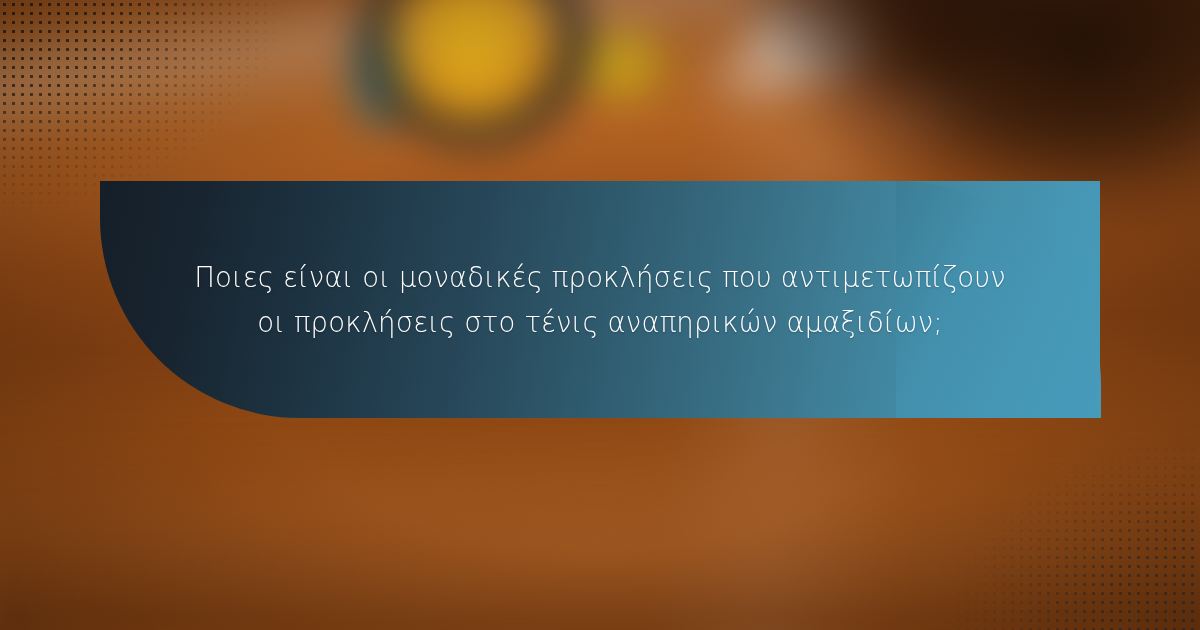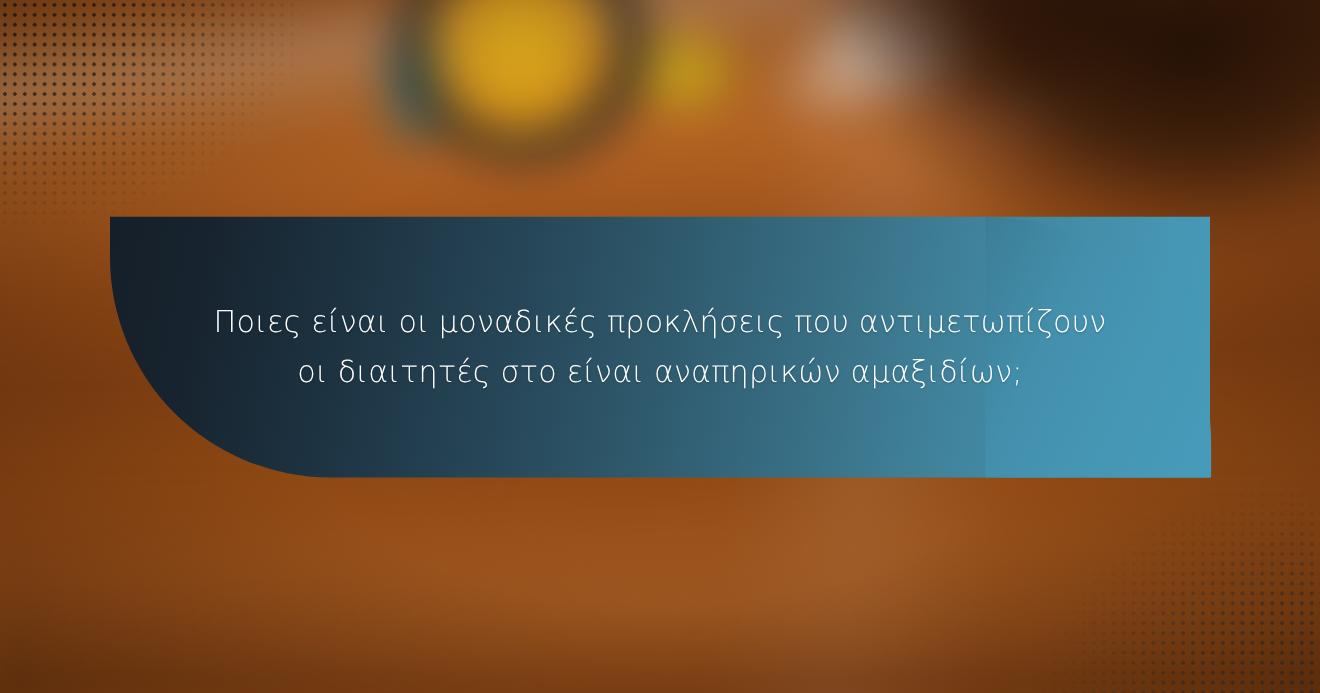--- a/index.html
+++ b/index.html
@@ -88,21 +88,21 @@
   .dots-br {
     right:0; bottom:0; width:300px; height:230px;
     background-image: radial-gradient(circle, rgba(30,34,40,.62) 1.35px, rgba(0,0,0,0) 1.9px);
     -webkit-mask-image: radial-gradient(ellipse 300px 230px at 300px 230px, #000 0%, rgba(0,0,0,.85) 36%, rgba(0,0,0,.25) 66%, rgba(0,0,0,0) 86%);
             mask-image: radial-gradient(ellipse 300px 230px at 300px 230px, #000 0%, rgba(0,0,0,.85) 36%, rgba(0,0,0,.25) 66%, rgba(0,0,0,0) 86%);
   }
 
   
   .banner {
     position:absolute;
-    left:100px; top:197px;
+    left:100px; top:181px;
     width:1000px; height:237px;
     background: linear-gradient(101deg,
       #151f29 0%,
       #17232e 8%,
       #1d3342 22%,
       #27485a 38%,
       #2f5a6d 50%,
       #376c82 62%,
       #3f8098 74%,
       #448ea9 85%,
@@ -151,17 +151,17 @@
   <div class="photo"></div>
   <div class="sheen"></div>
   <div class="vignette"></div>
 
   <div class="dots dots-tl"></div>
   <div class="dots dots-br"></div>
 
   <div class="banner">
     <div class="banner-inner">
       <div class="q-line">Ποιες είναι οι μοναδικές προκλήσεις που αντιμετωπίζουν</div>
-      <div class="q-line">οι διαιτητές στο είναι αναπηρικών αμαξιδίων;</div>
+      <div class="q-line">οι προκλήσεις στο τένις αναπηρικών αμαξιδίων;</div>
     </div>
   </div>
 
 </div>
 
 </body></html>

